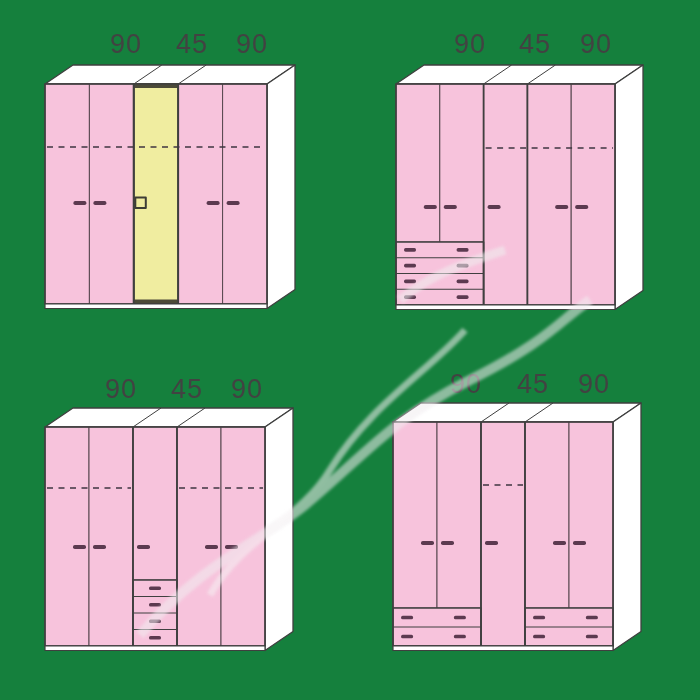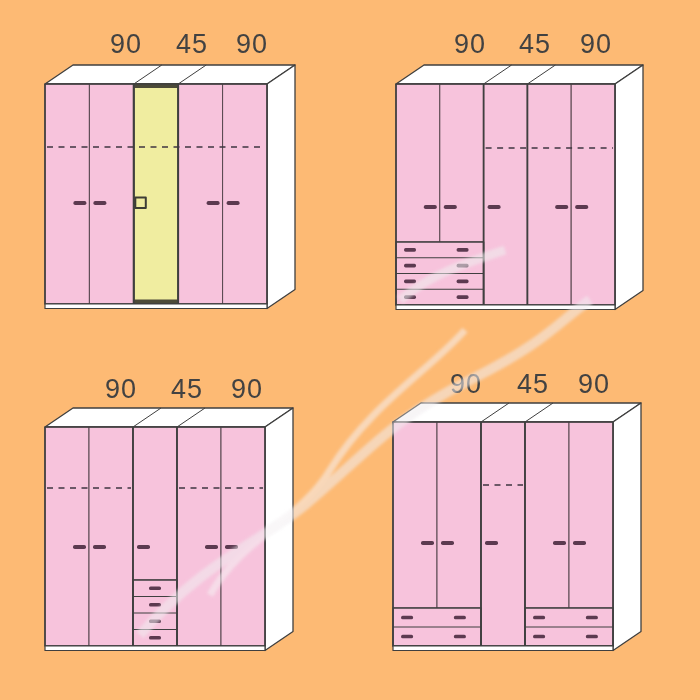--- a/index.html
+++ b/index.html
@@ -1,16 +1,16 @@
 <!DOCTYPE html>
 <html><head>
 <meta charset="utf-8">
 <style>
   html,body{margin:0;padding:0;background:#ffffff;}
-  .canvas{position:relative;width:700px;height:700px;background:#fdba74;overflow:hidden;text-align:center;}
+  .canvas{position:relative;width:700px;height:700px;background:#15803d;overflow:hidden;text-align:center;}
   svg text{font-family:"Liberation Sans", sans-serif;}
 </style>
 </head>
 <body>
 
 <div class="canvas">
   <svg id="scene" width="700" height="700" viewBox="0 0 700 700">
     <defs>
       <filter id="wblur" x="-20%" y="-20%" width="140%" height="140%">
         <feGaussianBlur stdDeviation="1.6"></feGaussianBlur>

